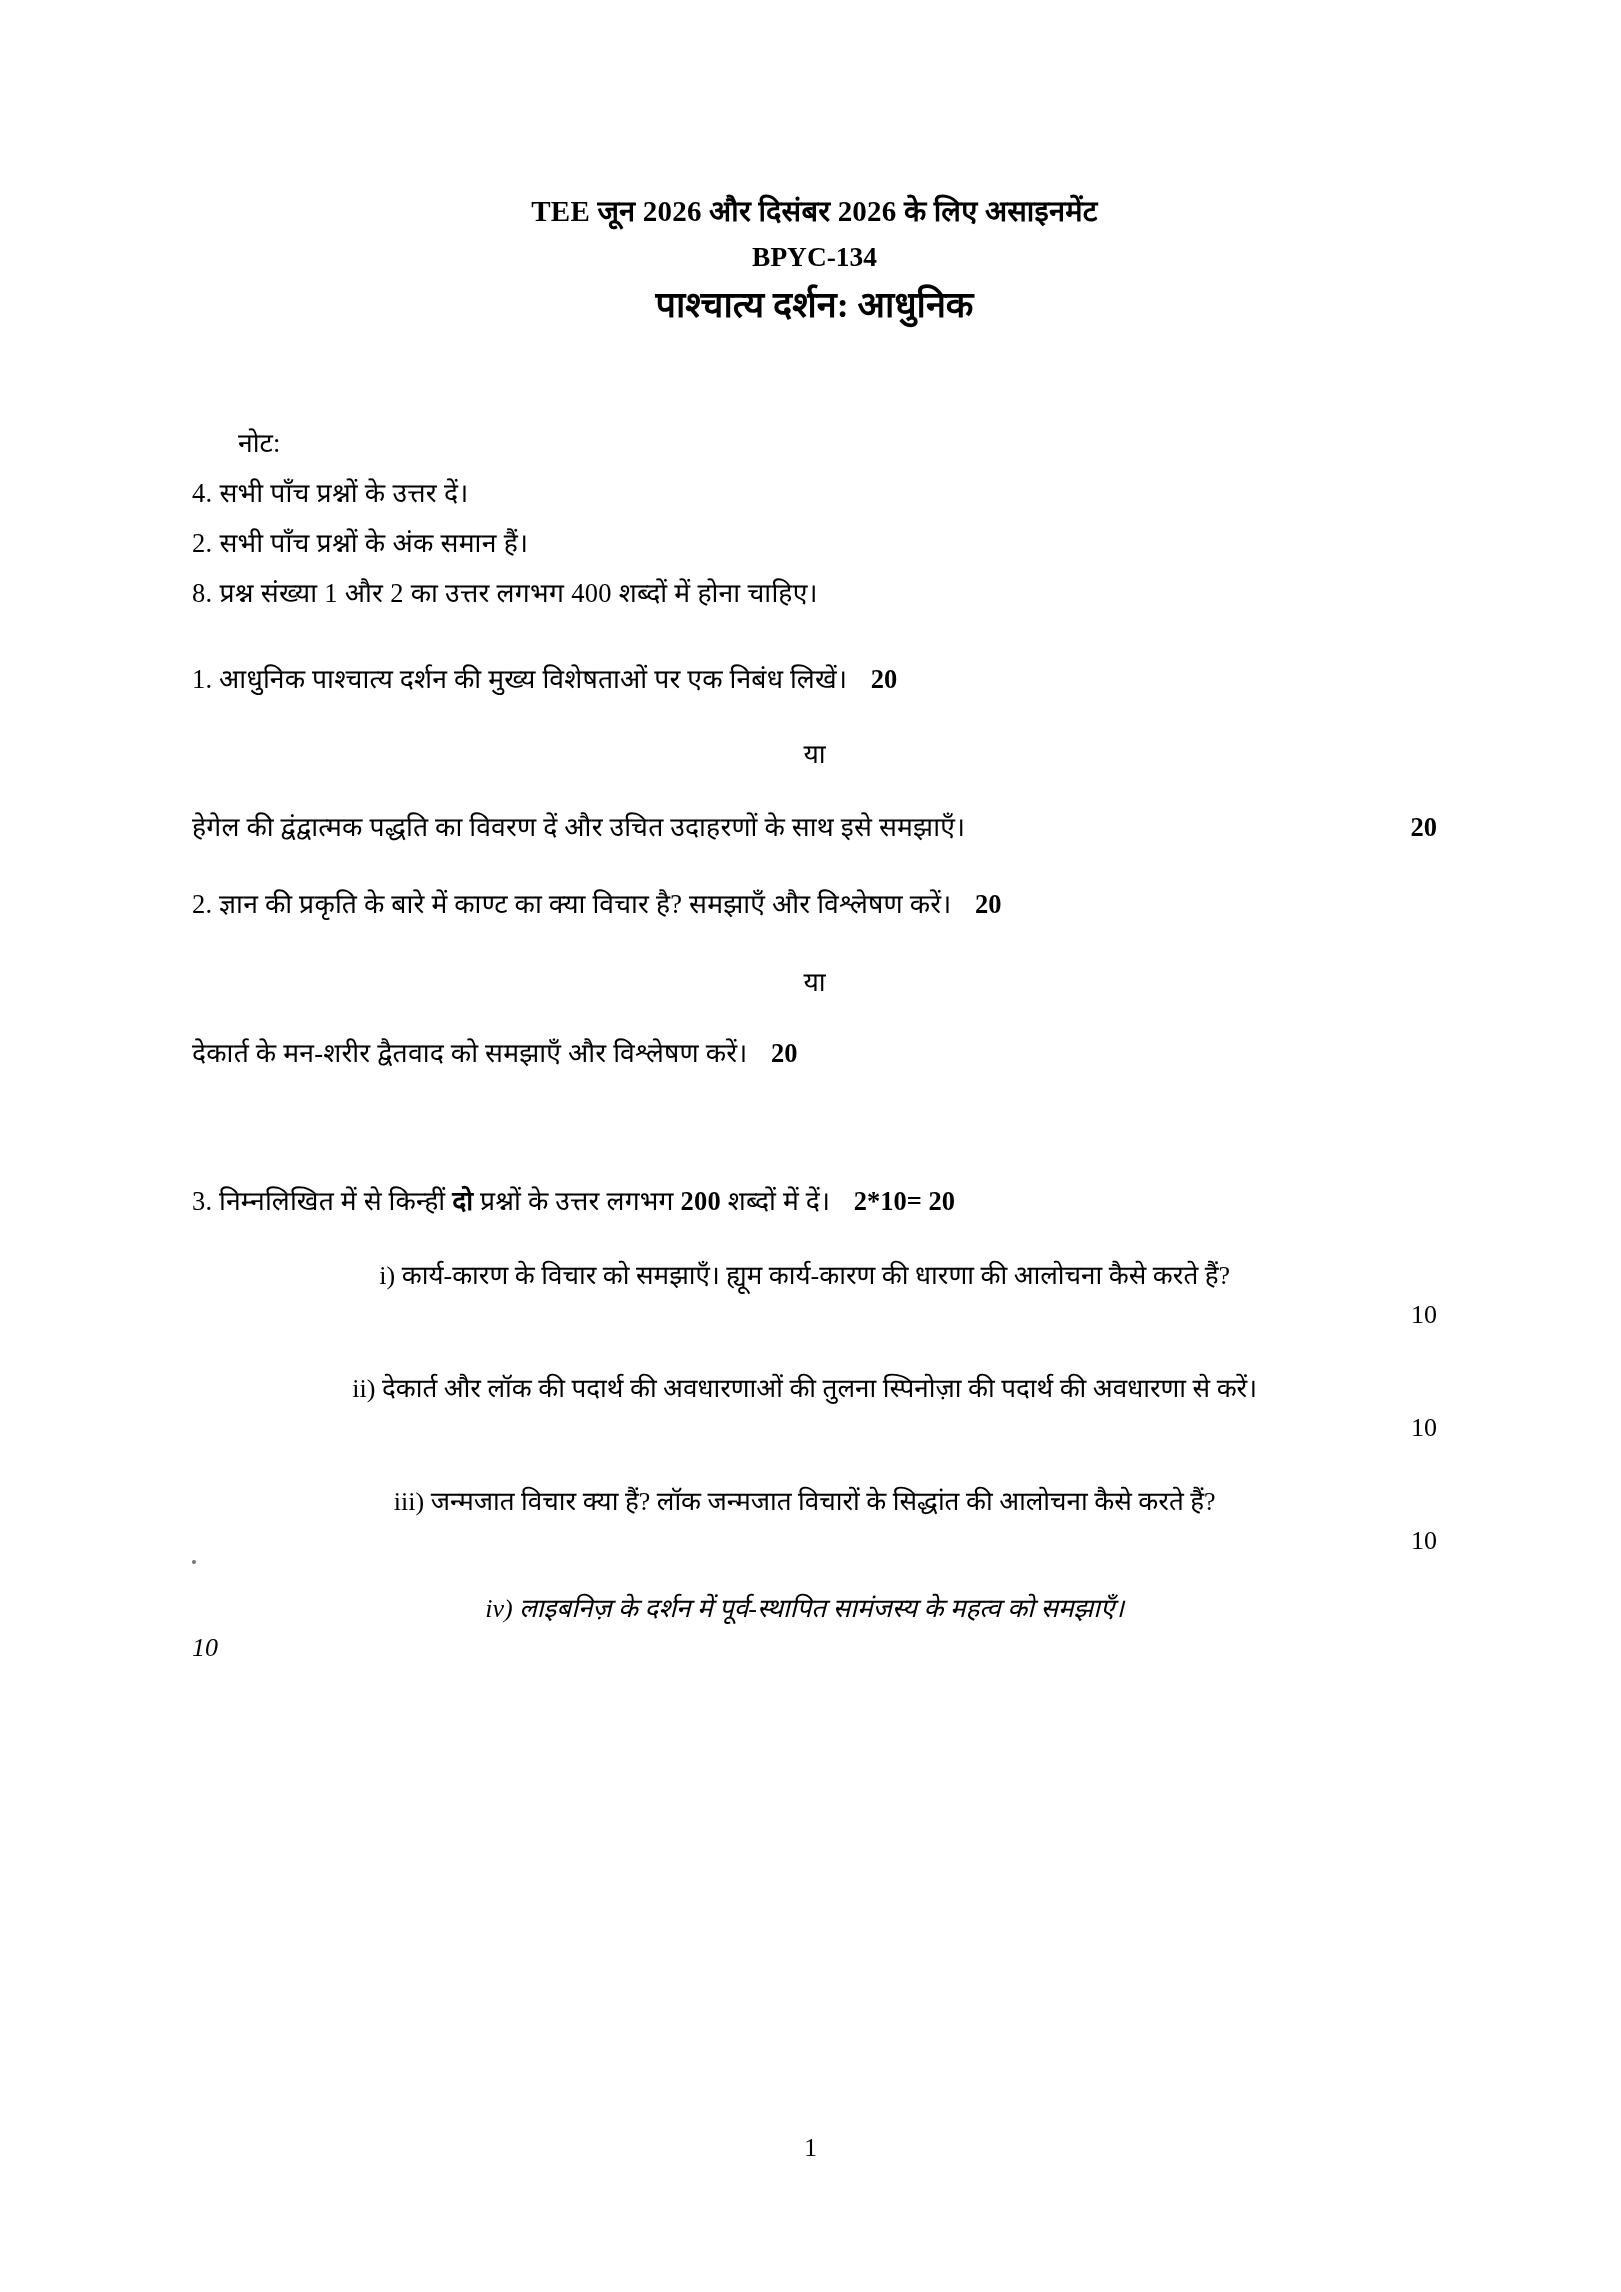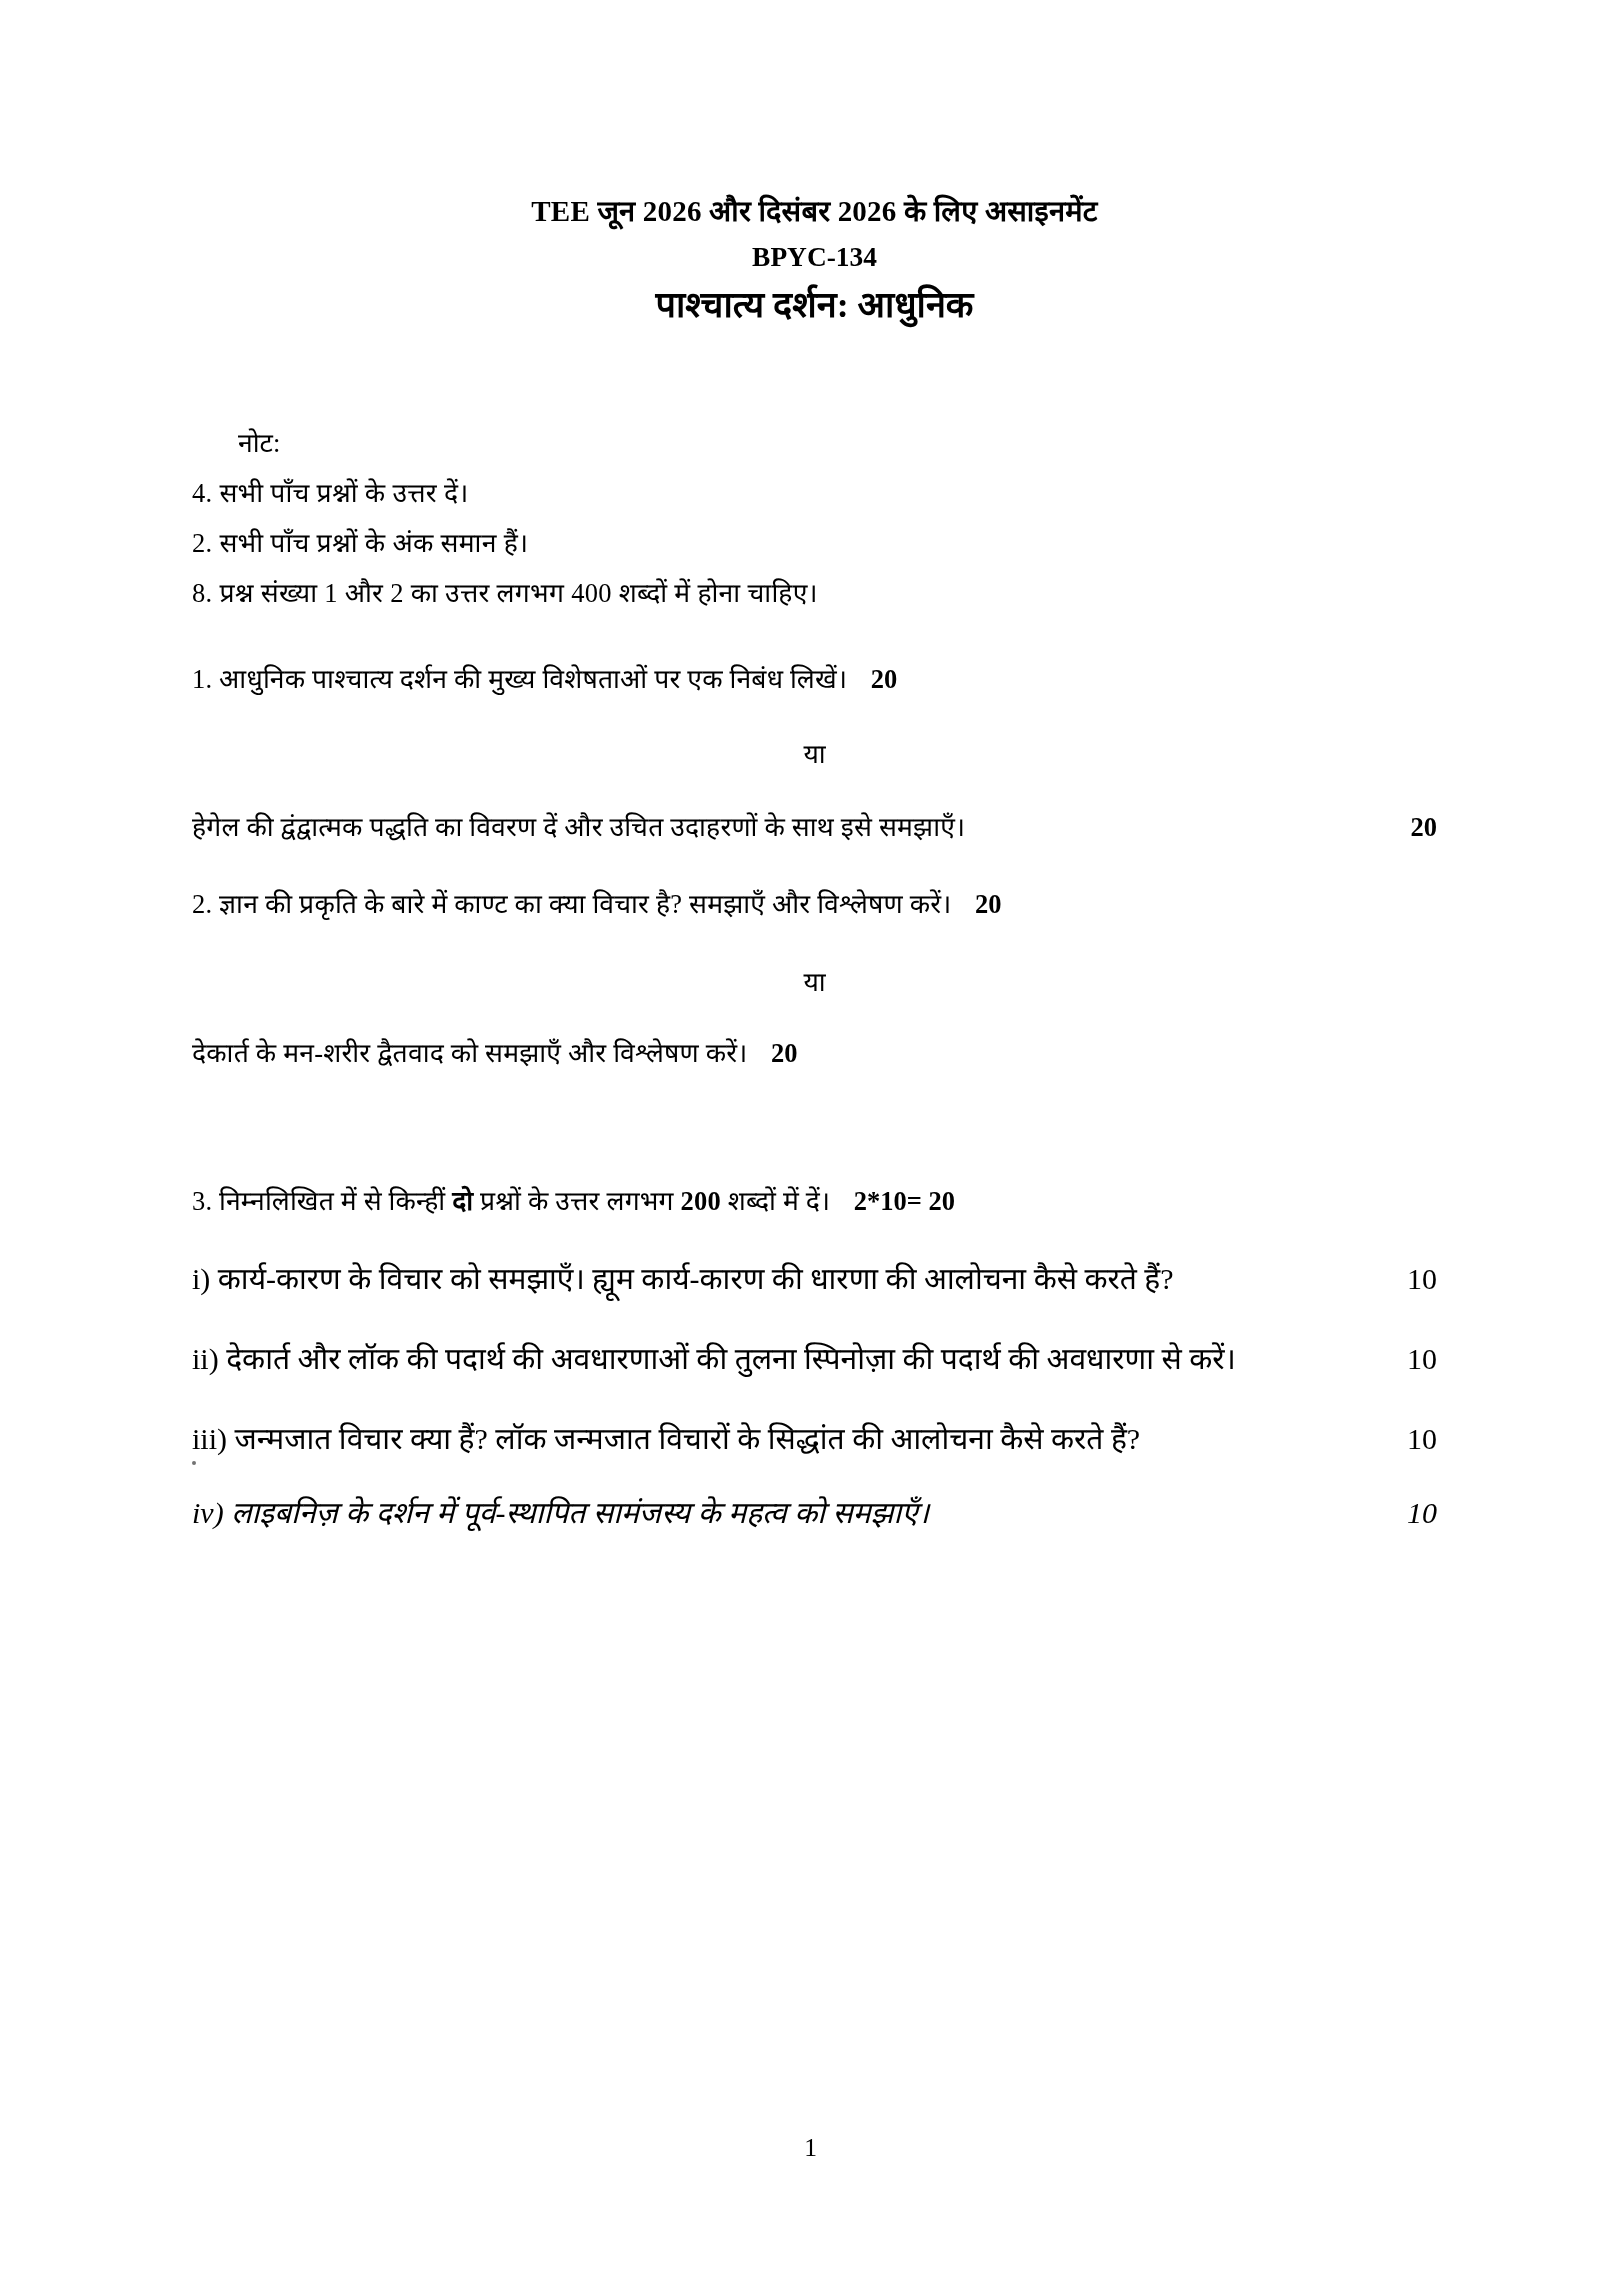--- a/index.html
+++ b/index.html
@@ -98,23 +98,24 @@
     margin-top: 39px;
     margin-bottom: 35px;
   }
   .spacer-lg { height: 57px; }
   .spacer-md { height: 39px; }
 
   .subq {
     display: flex;
     align-items: center;
     justify-content: space-between;
-    font-size: 30px;
+    font-size: 26px;
     line-height: 1.5;
     margin-top: 35px;
+    flex-direction: column;
   }
   .subq .subq-text {
     flex: 1 1 auto;
     padding-right: 19.6px;
   }
   .subq .subq-marks {
     flex: 0 0 auto;
     white-space: nowrap;
     align-self: flex-end;
   }

